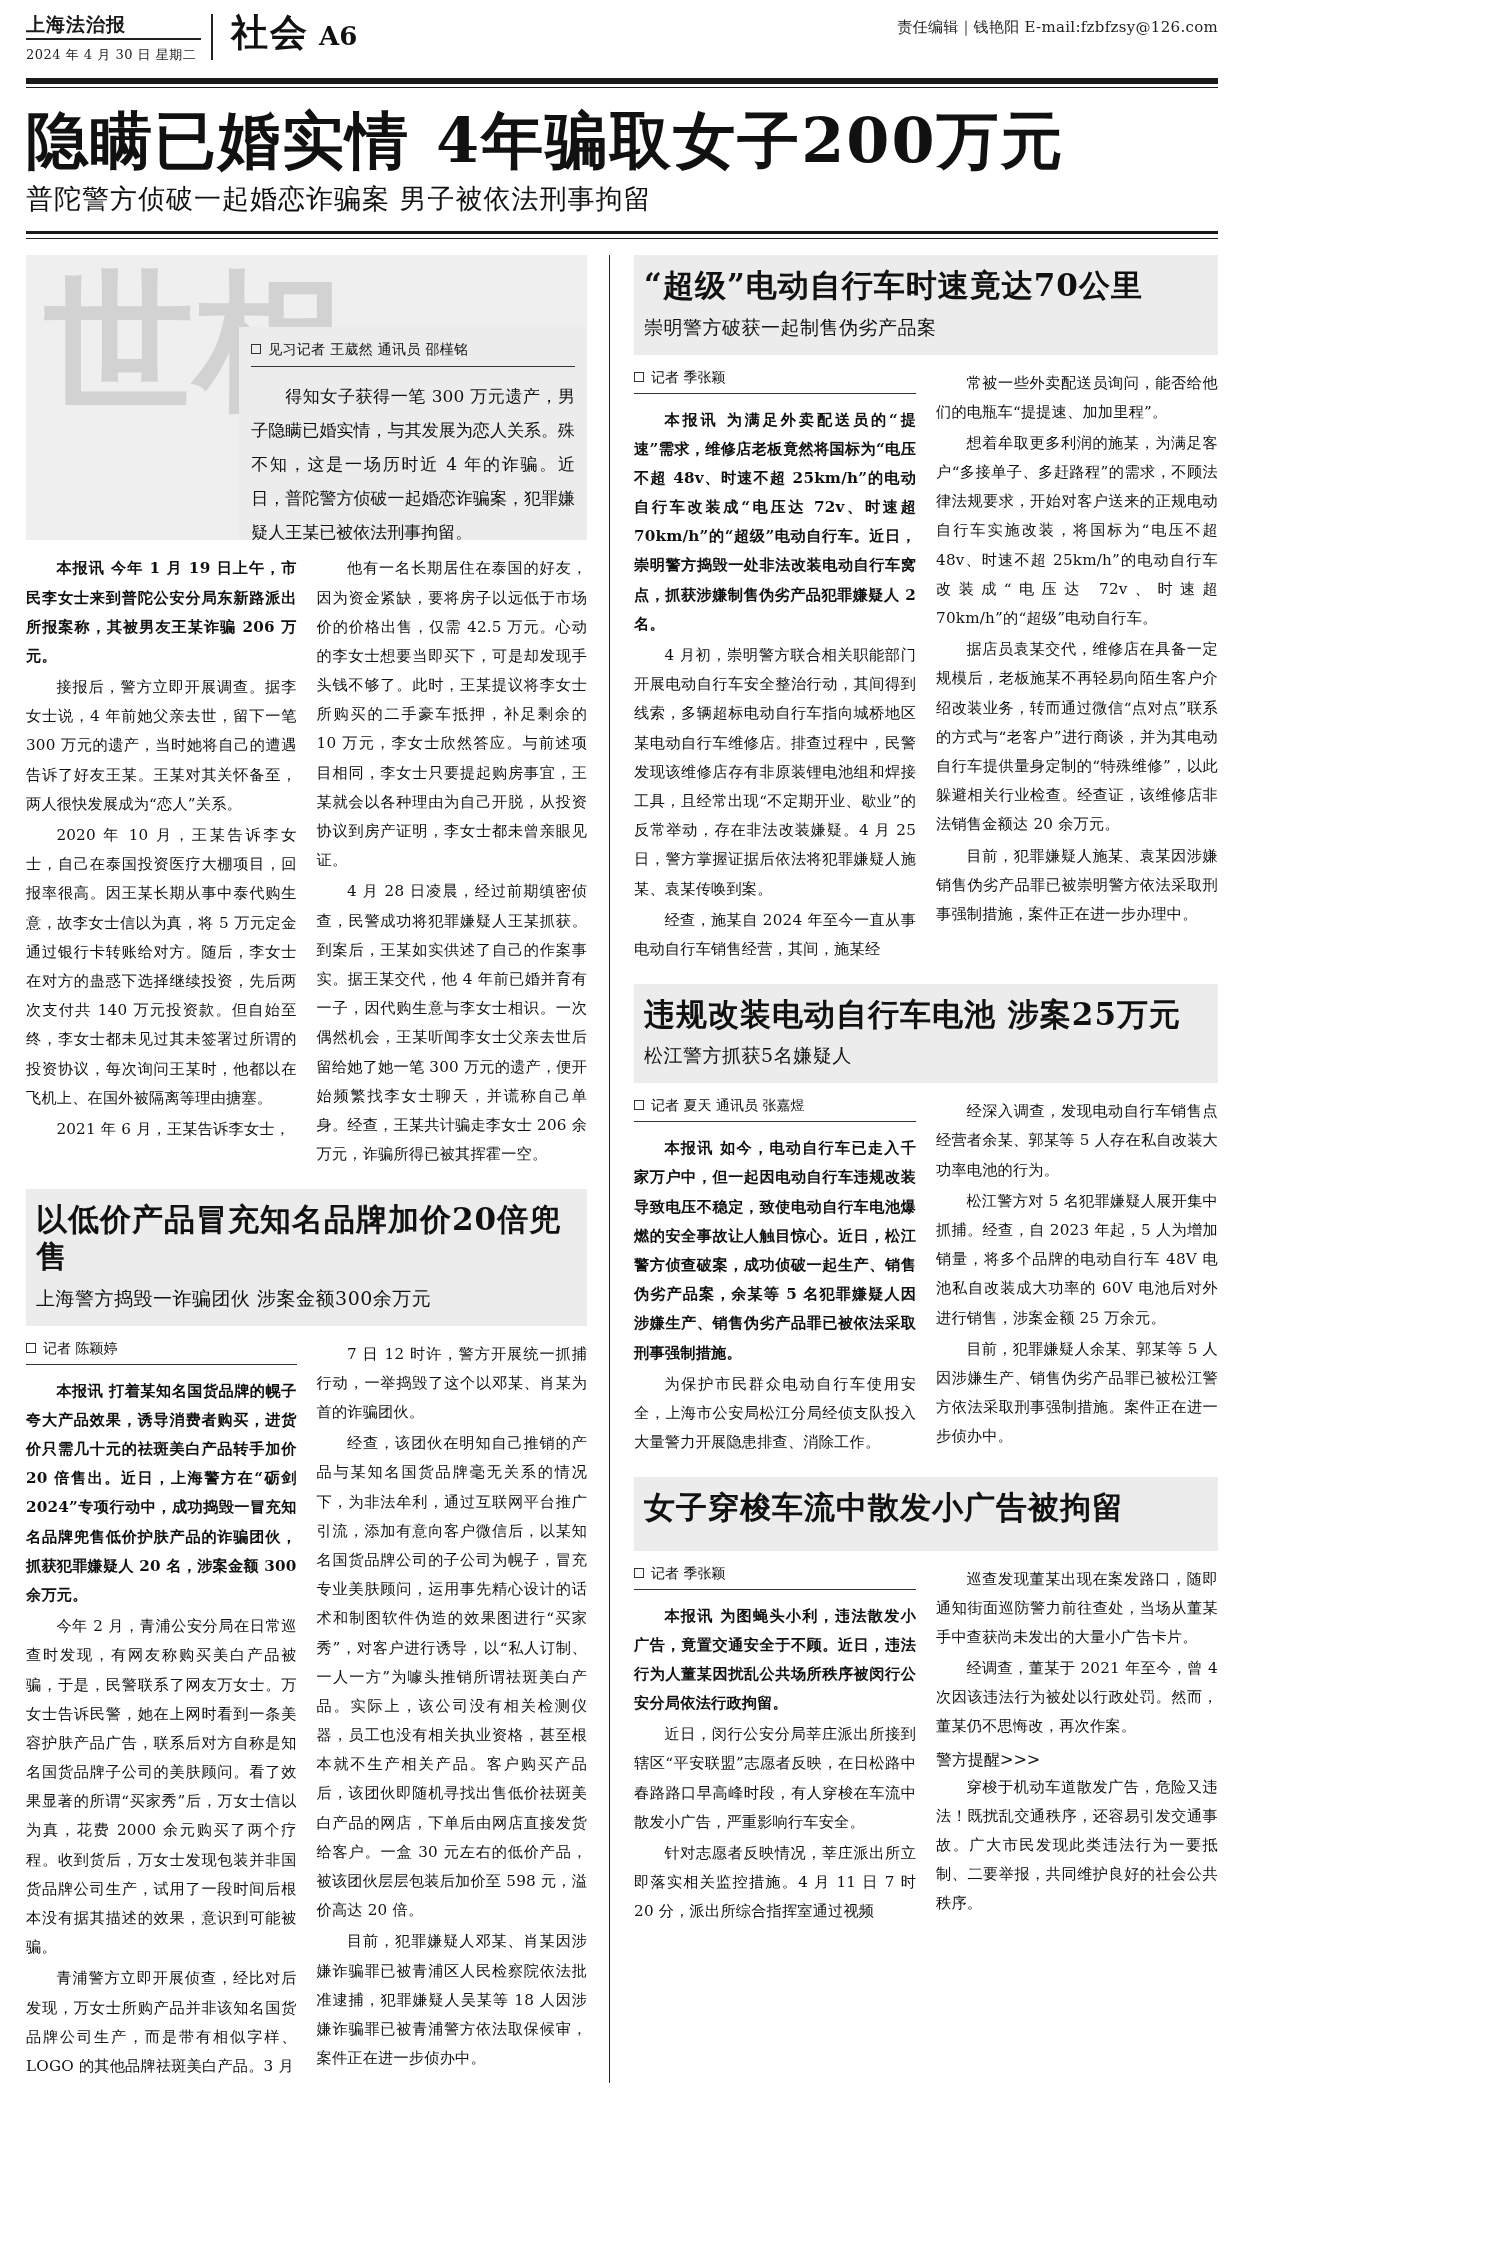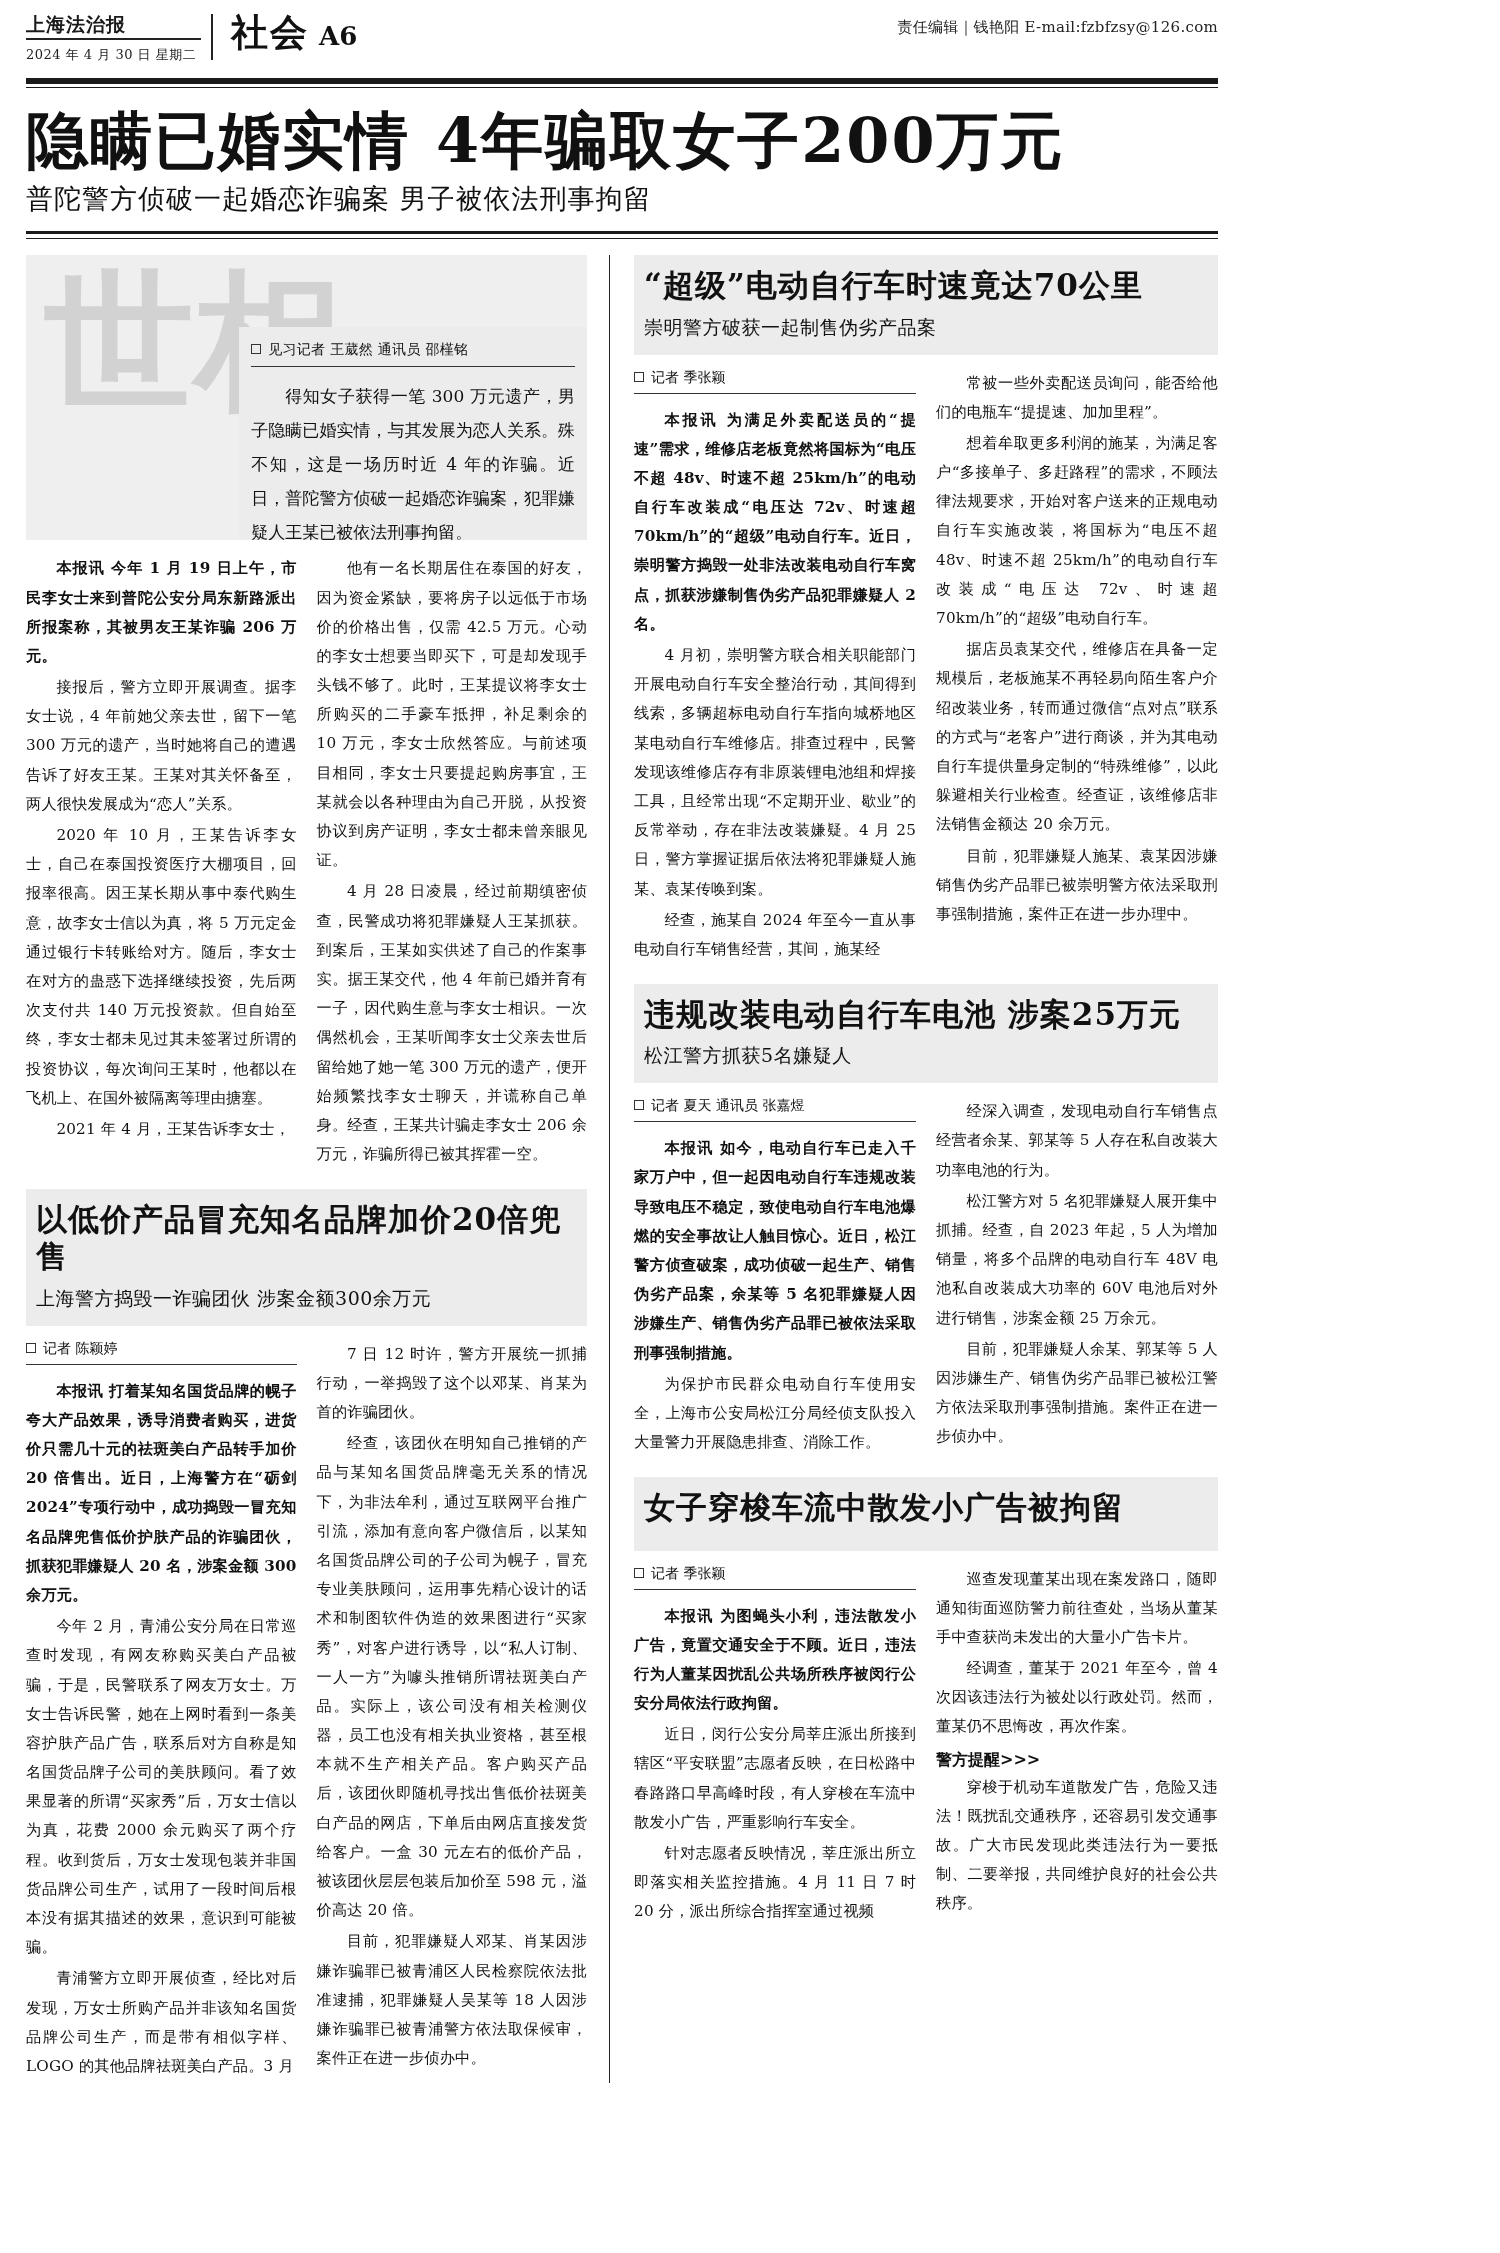--- a/index.html
+++ b/index.html
@@ -144,21 +144,21 @@
     padding-bottom: 6px;
     margin-bottom: 12px;
   }
   .byline2 .sq {
     display: inline-block;
     width: 10px; height: 10px;
     border: 1px solid #333;
     margin-right: 7px;
   }
 
-  .tip-title { font-weight: bold; font-size: 16px; margin: 8px 0 2px 0; }
+  .tip-title { font-weight: normal; font-size: 16px; margin: 8px 0 2px 0; }
 </style>
 </head>
 <body>
 
 <div class="page">
 
   <div class="masthead">
     <div class="mast-left">
       <div class="mast-logo">上海法治报</div>
       <div class="mast-date">2024 年 4 月 30 日 星期二</div>
@@ -193,21 +193,21 @@
           </div>
           <p class="hero-lead">得知女子获得一笔 300 万元遗产，男子隐瞒已婚实情，与其发展为恋人关系。殊不知，这是一场历时近 4 年的诈骗。近日，普陀警方侦破一起婚恋诈骗案，犯罪嫌疑人王某已被依法刑事拘留。</p>
         </div>
       </div>
 
       <div class="subcols">
         <div class="subcol">
           <p class="art"><span class="lead-in">本报讯 今年 1 月 19 日上午，市民李女士来到普陀公安分局东新路派出所报案称，其被男友王某诈骗 206 万元。</span></p>
           <p class="art">接报后，警方立即开展调查。据李女士说，4 年前她父亲去世，留下一笔 300 万元的遗产，当时她将自己的遭遇告诉了好友王某。王某对其关怀备至，两人很快发展成为“恋人”关系。</p>
           <p class="art">2020 年 10 月，王某告诉李女士，自己在泰国投资医疗大棚项目，回报率很高。因王某长期从事中泰代购生意，故李女士信以为真，将 5 万元定金通过银行卡转账给对方。随后，李女士在对方的蛊惑下选择继续投资，先后两次支付共 140 万元投资款。但自始至终，李女士都未见过其未签署过所谓的投资协议，每次询问王某时，他都以在飞机上、在国外被隔离等理由搪塞。</p>
-          <p class="art">2021 年 4 月，王某告诉李女士，</p>
+          <p class="art">2021 年 6 月，王某告诉李女士，</p>
         </div>
         <div class="subcol">
           <p class="art">他有一名长期居住在泰国的好友，因为资金紧缺，要将房子以远低于市场价的价格出售，仅需 42.5 万元。心动的李女士想要当即买下，可是却发现手头钱不够了。此时，王某提议将李女士所购买的二手豪车抵押，补足剩余的 10 万元，李女士欣然答应。与前述项目相同，李女士只要提起购房事宜，王某就会以各种理由为自己开脱，从投资协议到房产证明，李女士都未曾亲眼见证。</p>
           <p class="art">4 月 28 日凌晨，经过前期缜密侦查，民警成功将犯罪嫌疑人王某抓获。到案后，王某如实供述了自己的作案事实。据王某交代，他 4 年前已婚并育有一子，因代购生意与李女士相识。一次偶然机会，王某听闻李女士父亲去世后留给她了她一笔 300 万元的遗产，便开始频繁找李女士聊天，并谎称自己单身。经查，王某共计骗走李女士 206 余万元，诈骗所得已被其挥霍一空。</p>
         </div>
       </div>
 
       <div class="sec-head">以低价产品冒充知名品牌加价20倍兜售</div>
       <div class="sec-sub">上海警方捣毁一诈骗团伙  涉案金额300余万元</div>
 

